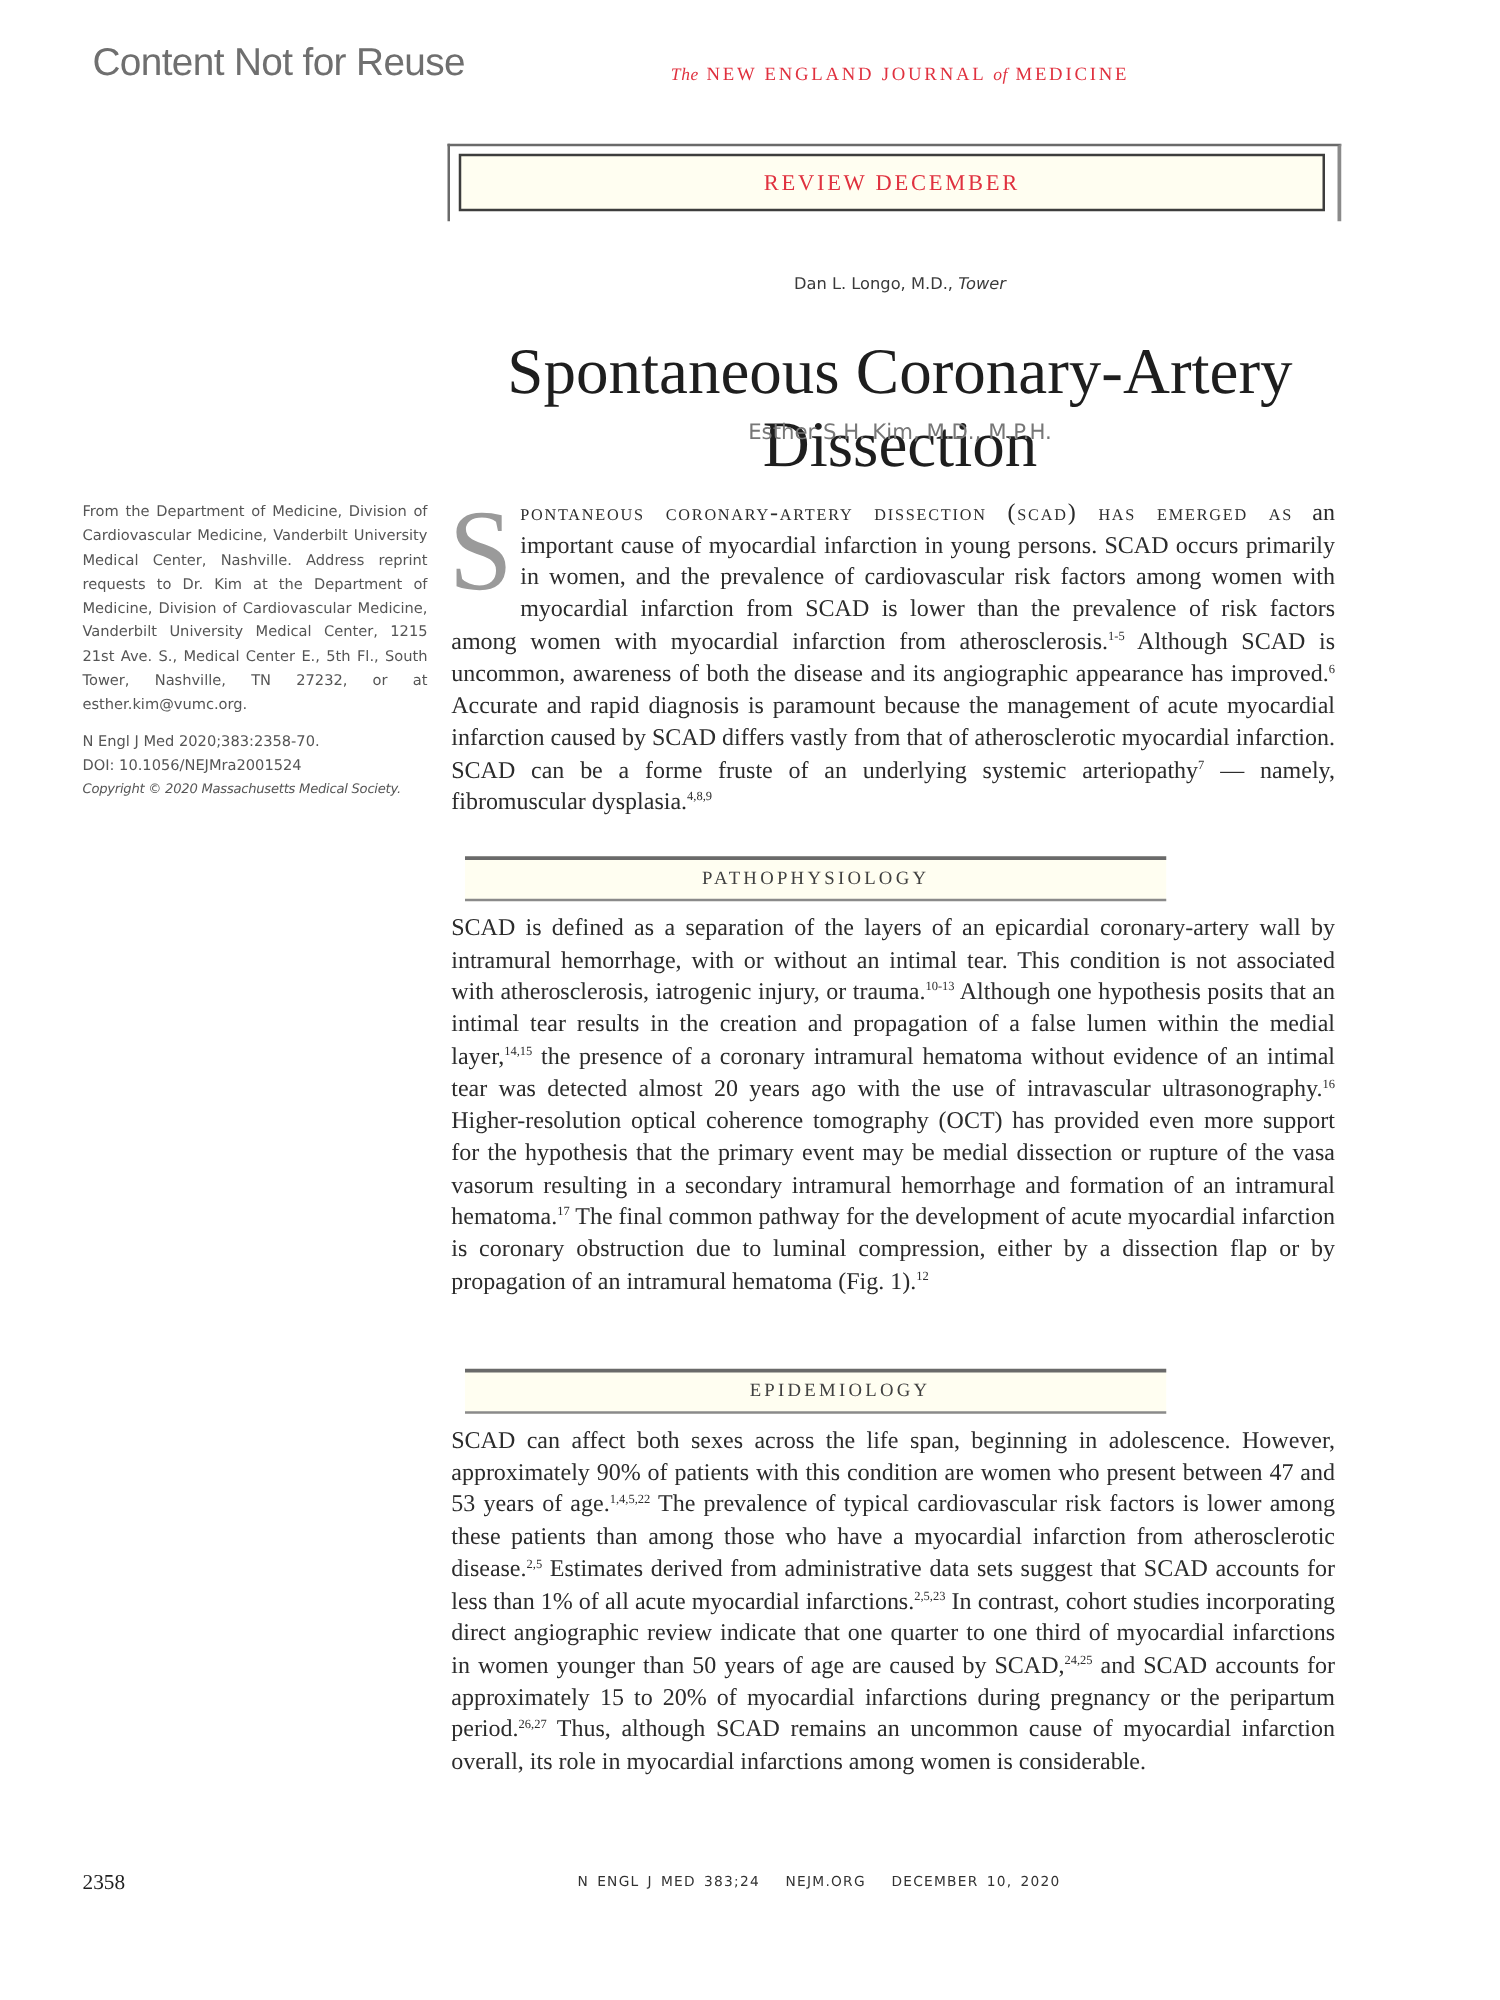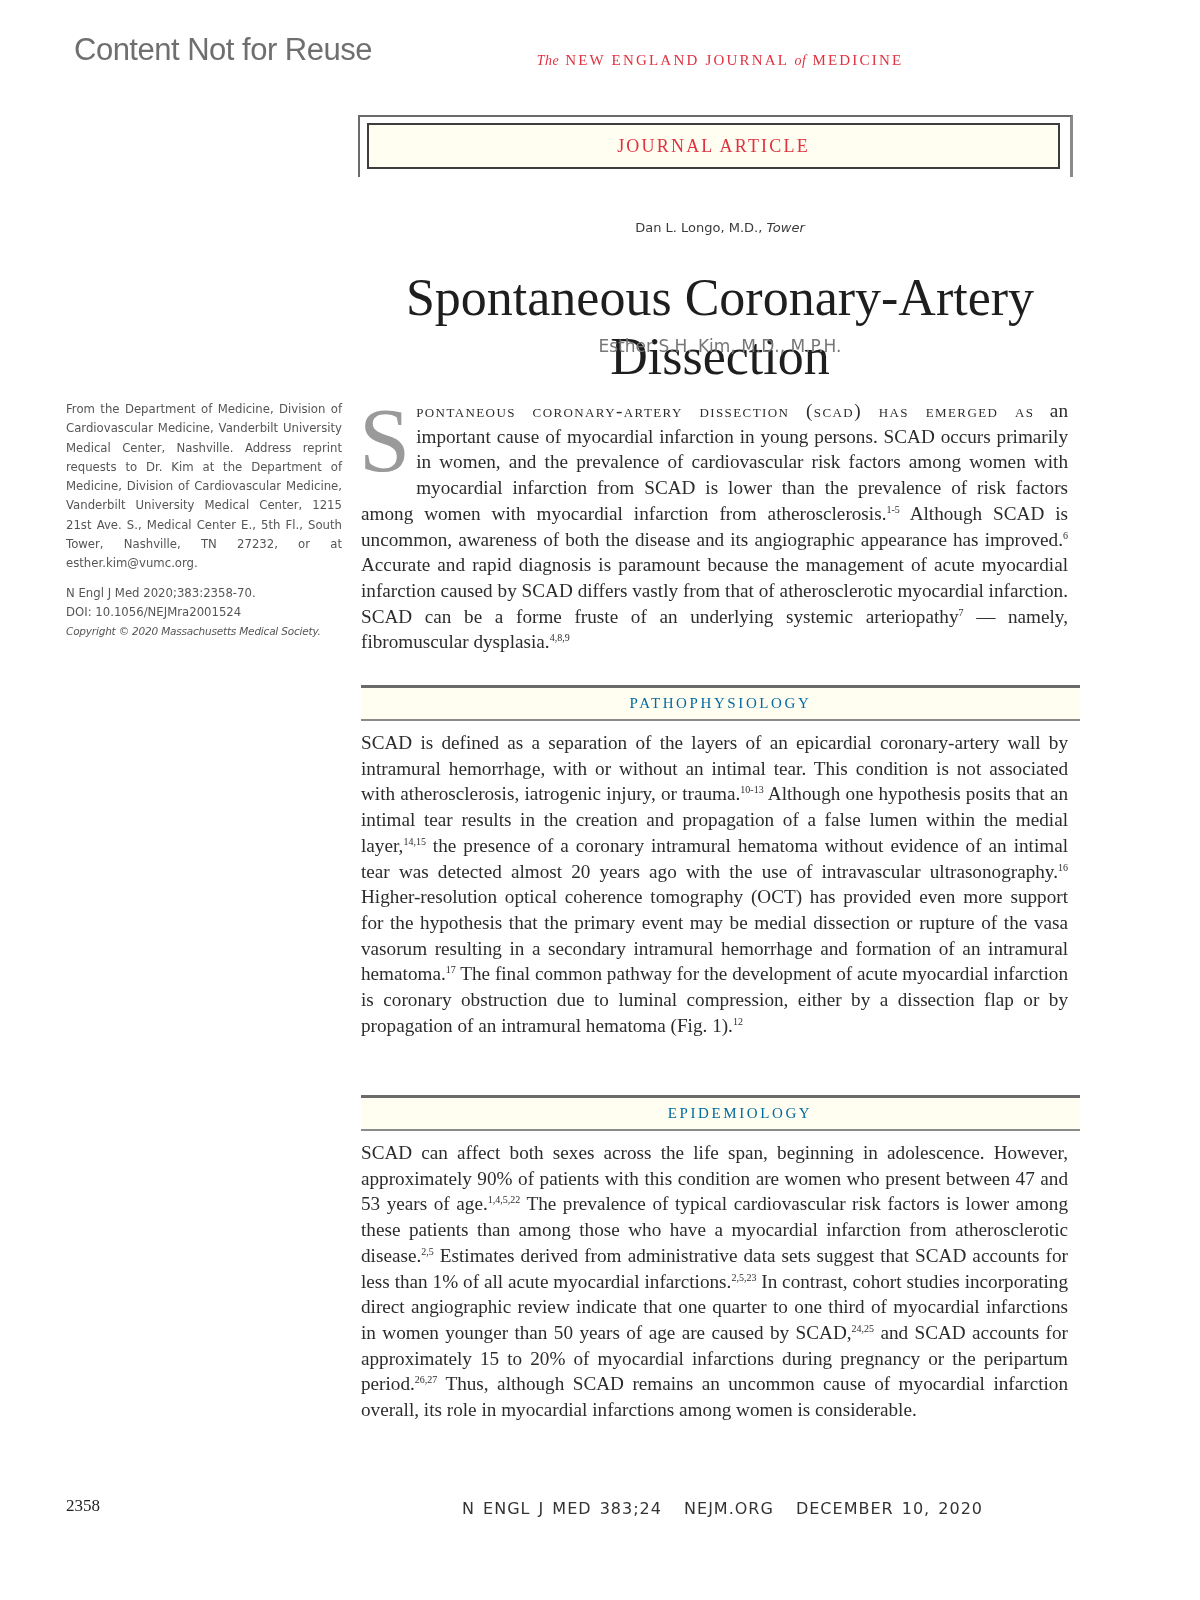--- a/index.html
+++ b/index.html
@@ -51,53 +51,53 @@
     text-align: justify; hyphens: auto;
   }
   .body-text sup { font-size: 10px; line-height: 0; vertical-align: 7px; }
   .intro { left: 361px; top: 398px; width: 707px; }
   .dropcap {
     float: left; font-family: "Liberation Serif", serif; font-size: 92px; line-height: 76px;
     color: #9a9a9a; margin: 4px 6px 0 -2px; height: 76px;
   }
   .smallcaps { font-variant: small-caps; letter-spacing: 1.4px; }
   .section-bar {
-    left: 361px; width: 719px; height: 36px;
+    left: 372px; width: 561px; height: 36px;
     background: #fffef1; border-top: 3px solid #6a6a6a; border-bottom: 2px solid #8a8a8a; box-sizing: border-box;
     display: flex; align-items: center; justify-content: center;
-    font-family: "Liberation Serif", serif; font-size: 15px; letter-spacing: 2.6px; color: #0369a1;
+    font-family: "Liberation Serif", serif; font-size: 15px; letter-spacing: 2.6px; color: #404040;
   }
   .patho-bar { top: 685px; }
   .patho-text { left: 361px; top: 730px; width: 707px; }
   .epi-bar { top: 1095px; padding-left: 39px; }
   .epi-text { left: 361px; top: 1140px; width: 707px; }
   .page-num {
     left: 66px; top: 1496px; font-family: "Liberation Serif", serif; font-size: 17px; color: #1e1e1e;
   }
   .footer {
-    left: 462px; top: 1499px; font-family: "DejaVu Sans", sans-serif; font-size: 16px;
+    left: 462px; top: 1499px; font-family: "DejaVu Sans", sans-serif; font-size: 11px;
     letter-spacing: 1px; color: #333333; word-spacing: 2px;
   }
   .footer span { margin-right: 14px; }
 </style>
 </head>
 <body>
 
 <div class="abs watermark">Content Not for Reuse</div>
 
 <div class="abs journal">
   <i>The</i>
   <span>NEW ENGLAND JOURNAL</span>
   <i>of</i>
   <span>MEDICINE</span>
 </div>
 
 <div class="abs review-outer"></div>
 <div class="abs review-inner">
-  <span>JOURNAL ARTICLE</span>
+  <span>REVIEW DECEMBER</span>
 </div>
 
 <div class="abs editor">
   <span>Dan L. Longo, M.D.,</span>
   <i>Tower</i>
 </div>
 
 <h1 class="abs title" style="margin:0;font-weight:normal;">Spontaneous Coronary-Artery Dissection</h1>
 
 <div class="abs author">Esther S.H. Kim, M.D., M.P.H.</div>

